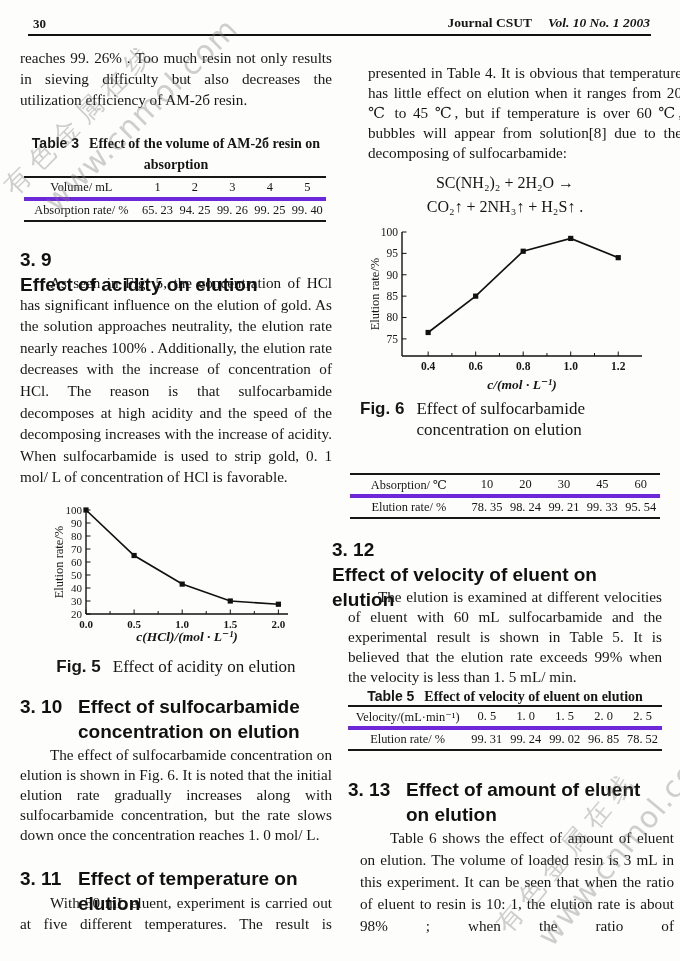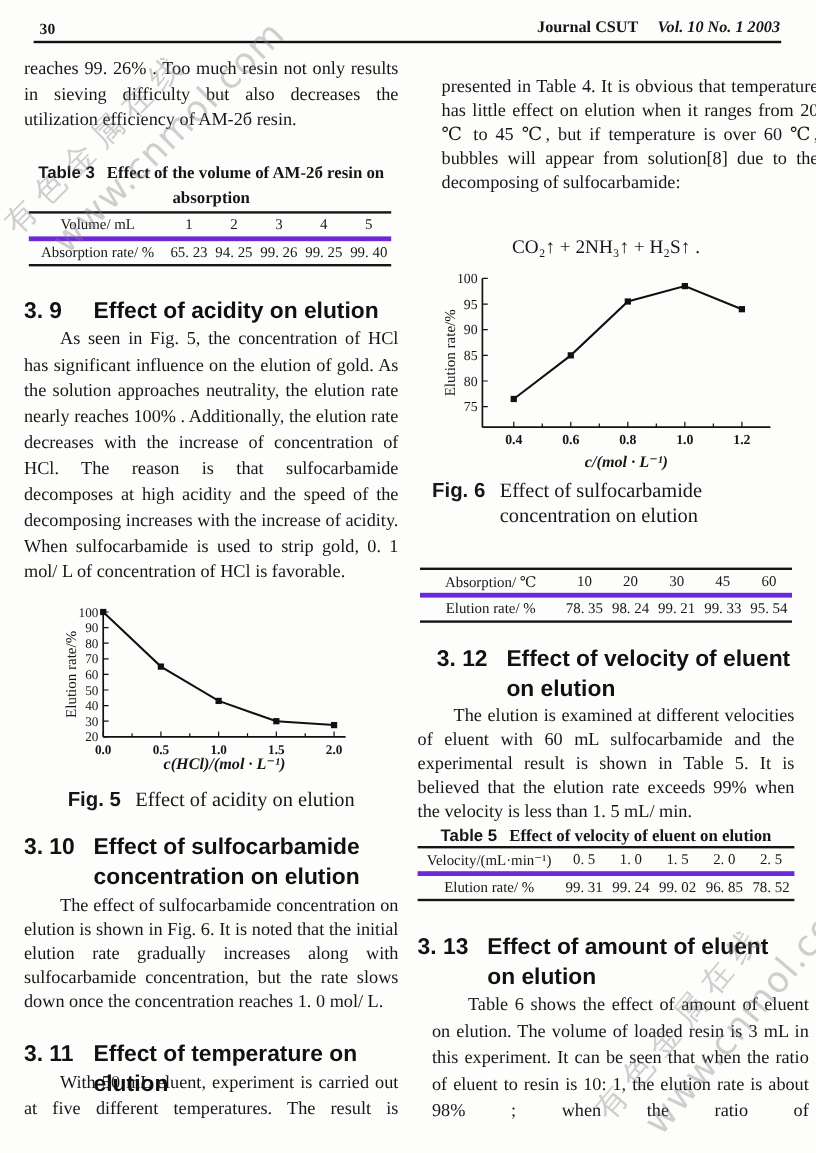--- a/index.html
+++ b/index.html
@@ -87,21 +87,21 @@
       <div class="prow">
         <span class="pcell c0">Absorption rate/ %</span>
         <span class="pcell">65. 23</span>
         <span class="pcell">94. 25</span>
         <span class="pcell">99. 26</span>
         <span class="pcell">99. 25</span>
         <span class="pcell">99. 40</span>
       </div>
     </div>
 
-  <div class="sec" style="left:20px;top:247px;width:312px;">
+  <div class="sec" style="left:20px;top:247px;width:312px;flex-direction:column;">
     <span class="sec-num">3. 9</span>
     <span class="sec-title">Effect of acidity on elution</span>
   </div>
   <p class="body indent" style="left:20px;top:272px;width:312px;margin:0;line-height:21.6px;">As seen in Fig. 5, the concentration of HCl has significant influence on the elution of gold. As the solution approaches neutrality, the elution rate nearly reaches 100% . Additionally, the elution rate decreases with the increase of concentration of HCl. The reason is that sulfocarbamide decomposes at high acidity and the speed of the decomposing increases with the increase of acidity. When sulfocarbamide is used to strip gold, 0. 1 mol/ L of concentration of HCl is favorable.</p>
 
   <svg class="figsvg" id="fig5" style="left:52px;top:502px;" width="252" height="146" viewBox="0 0 252 146">
       <line x1="34" y1="8" x2="34" y2="112" stroke="#111" stroke-width="1.4"></line>
       <line x1="34" y1="112" x2="236" y2="112" stroke="#111" stroke-width="1.4"></line>
       <line x1="34" y1="112" x2="38.5" y2="112" stroke="#111" stroke-width="1"></line>
       <text x="30" y="115.8" text-anchor="end" font-size="11" font-family="Liberation Serif, DejaVu Serif, serif" fill="#161616">20</text>
@@ -155,20 +155,21 @@
   <p class="body indent" style="left:20px;top:745px;width:312px;margin:0;line-height:20px;">The effect of sulfocarbamide concentration on elution is shown in Fig. 6. It is noted that the initial elution rate gradually increases along with sulfocarbamide concentration, but the rate slows down once the concentration reaches 1. 0 mol/ L.</p>
 
   <div class="sec" style="left:20px;top:866px;width:312px;">
     <span class="sec-num">3. 11</span>
     <span class="sec-title">Effect of temperature on elution</span>
   </div>
   <p class="body indent fjust" style="left:20px;top:892px;width:312px;margin:0;">With 50 mL eluent, experiment is carried out at five different temperatures. The result is</p>
 
   <p class="body" style="left:352px;top:47px;width:314px;margin:16px;line-height:20px;">presented in Table 4. It is obvious that temperature has little effect on elution when it ranges from 20 ℃ to 45 ℃, but if temperature is over 60 ℃, bubbles will appear from solution[8] due to the decomposing of sulfocarbamide:</p>
 
+  <div class="eq" style="left:348px;top:172px;width:314px;">SC(NH₂)₂ + 2H₂O →</div>
   <div class="eq" style="left:348px;top:196px;width:314px;">CO₂↑ + 2NH₃↑ + H₂S↑ .</div>
 
   <svg class="figsvg" id="fig6" style="left:356px;top:224px;" width="302" height="172" viewBox="0 0 302 172">
       <line x1="46" y1="8" x2="46" y2="132" stroke="#111" stroke-width="1.4"></line>
       <line x1="46" y1="132" x2="286" y2="132" stroke="#111" stroke-width="1.4"></line>
       <line x1="46" y1="114.89655172413792" x2="50.5" y2="114.89655172413792" stroke="#111" stroke-width="1"></line>
       <text x="42" y="118.69655172413792" text-anchor="end" font-size="11.5" font-family="Liberation Serif, DejaVu Serif, serif" fill="#161616">75</text>
       <line x1="46" y1="93.51724137931035" x2="50.5" y2="93.51724137931035" stroke="#111" stroke-width="1"></line>
       <text x="42" y="97.31724137931035" text-anchor="end" font-size="11.5" font-family="Liberation Serif, DejaVu Serif, serif" fill="#161616">80</text>
       <line x1="46" y1="72.13793103448276" x2="50.5" y2="72.13793103448276" stroke="#111" stroke-width="1"></line>
@@ -219,21 +220,21 @@
       <div class="prow">
         <span class="pcell c0">Elution rate/ %</span>
         <span class="pcell">78. 35</span>
         <span class="pcell">98. 24</span>
         <span class="pcell">99. 21</span>
         <span class="pcell">99. 33</span>
         <span class="pcell">95. 54</span>
       </div>
     </div>
 
-  <div class="sec" style="left:364px;top:537px;width:314px;">
+  <div class="sec" style="left:332px;top:537px;width:314px;flex-direction:column;">
     <span class="sec-num">3. 12</span>
     <span class="sec-title">Effect of velocity of eluent on elution</span>
   </div>
   <p class="body indent" style="left:348px;top:587px;width:314px;margin:0;line-height:20px;">The elution is examined at different velocities of eluent with 60 mL sulfocarbamide and the experimental result is shown in Table 5. It is believed that the elution rate exceeds 99% when the velocity is less than 1. 5 mL/ min.</p>
 
   <div class="tbl-title" style="left:348px;top:686px;width:314px;">
     <span class="tbl-label">Table 5</span><span>Effect of velocity of eluent on elution</span>
   </div>
   <div class="ptable" style="left:348px;top:705px;width:314px;">
       <div class="prow">

